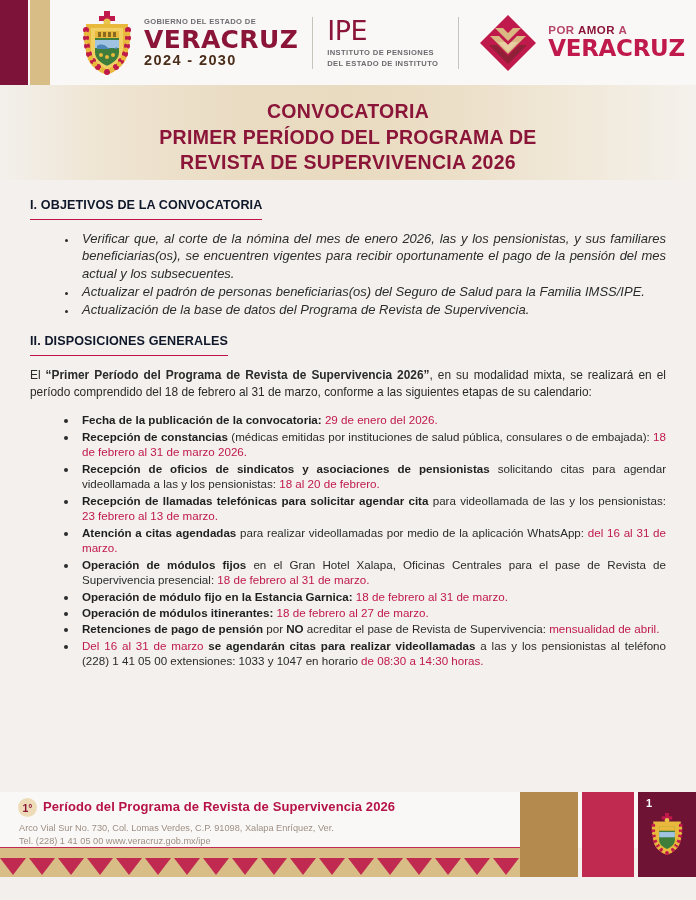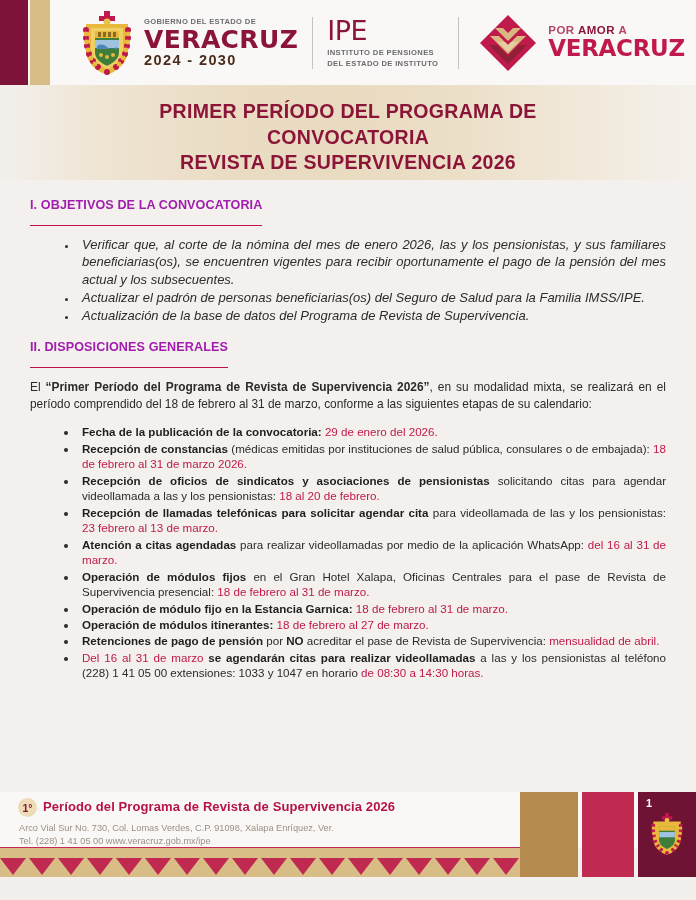--- a/index.html
+++ b/index.html
@@ -43,22 +43,22 @@
 
   
   .title-band{position:relative;padding:14px 0 4px;
     background:linear-gradient(90deg,#f3f0ec 0%,#efe5d3 14%,#eadcc3 34%,#e9dbc0 50%,#ecdfc8 66%,#f1e9da 84%,#f4f1ec 100%);
     text-align:center;}
   .title-main{font-size:19.5px;font-weight:bold;color:#8a1538;line-height:1.32;letter-spacing:.3px;}
   .title-sub{margin-top:14px;padding-bottom:6px;font-size:13.5px;font-weight:bold;color:#b01a48;letter-spacing:.3px;text-align:center;}
 
   
   .content{padding:12px 30px 0 30px;}
-  .sect-head{font-size:12.6px;font-weight:bold;color:#a21caf;letter-spacing:.1px;
-             display:inline-block;border-bottom:1.4px solid #c01248;padding-bottom:13px;margin-top:14px;}
+  .sect-head{font-size:12.6px;font-weight:bold;color:#0f172a;letter-spacing:.1px;
+             display:inline-block;border-bottom:1.4px solid #c01248;padding-bottom:7px;margin-top:14px;}
   .sect-head.first{margin-top:6px;}
 
   ul.objlist{margin:10px 0 0 0;padding-left:48px;}
   ul.objlist li{font-size:13px;color:#2c2c2c;line-height:1.33;margin-bottom:1px;text-align:justify;
                 padding-left:4px;font-style:italic;}
   ul.objlist li::marker{color:#2c2c2c;font-size:11px;}
 
   .intro{margin-top:11px;font-size:11.9px;color:#2b2b2b;line-height:1.42;text-align:justify;}
   .intro b{font-weight:bold;}
 
@@ -177,22 +177,22 @@
           <span class="light">POR</span>
           <span>AMOR</span>
           <span class="light">A</span>
         </div>
         <div class="amor-main">VERACRUZ</div>
       </div>
     </div>
   </div>
 
   <div class="title-band">
+    <div class="title-main">CONVOCATORIA</div>
     <div class="title-main">PRIMER PERÍODO DEL PROGRAMA DE</div>
-    <div class="title-main">CONVOCATORIA</div>
     <div class="title-main">REVISTA DE SUPERVIVENCIA 2026</div>
   </div>
 
   <div class="content">
 
     <div class="sect-head first">I. OBJETIVOS DE LA CONVOCATORIA</div>
     <ul class="objlist" id="objectives-list">
         <li>Verificar que, al corte de la nómina del mes de enero 2026, las y los pensionistas, y sus familiares beneficiarias(os), se encuentren vigentes para recibir oportunamente el pago de la pensión del mes actual y los subsecuentes.</li>
         <li>Actualizar el padrón de personas beneficiarias(os) del Seguro de Salud para la Familia IMSS/IPE.</li>
         <li>Actualización de la base de datos del Programa de Revista de Supervivencia.</li>

